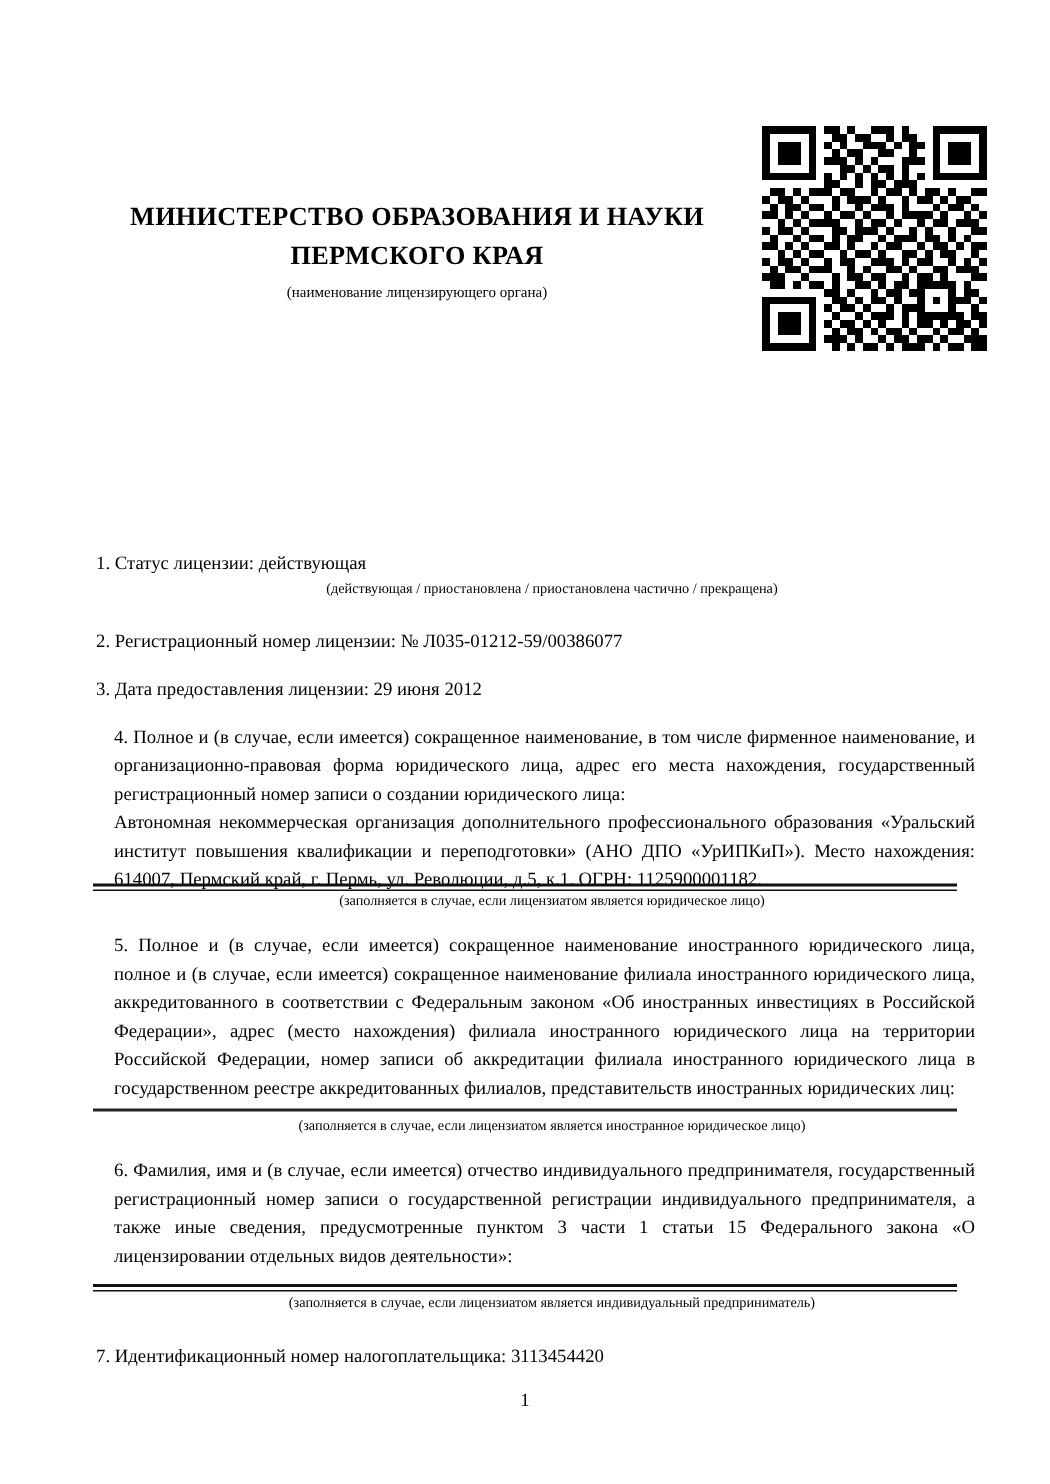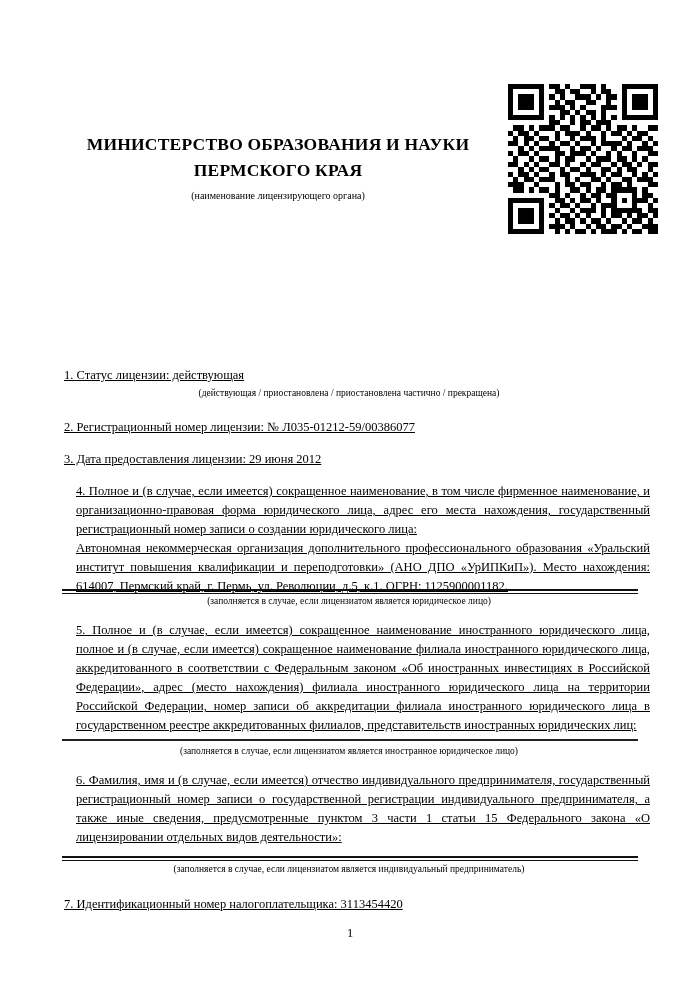--- a/index.html
+++ b/index.html
@@ -41,26 +41,25 @@
     top: 301px; left: 0; width: 700px;
     text-align: center;
     font-size: 12.5px;
     line-height: 19px;
   }
   .body-text {
     position: absolute;
     left: 64px; width: 574px;
     font-size: 12.5px;
     line-height: 19px;
-    text-decoration: underline;
   }
   .justified { text-align: justify; margin-left: 12px; }
   .caption {
     position: absolute;
-    left: 62px; width: 574px;
+    left: 81px; width: 574px;
     text-align: center;
     font-size: 9.5px;
     line-height: 12px;
   }
   .rule {
     position: absolute;
     left: 62px; width: 576px;
     height: 2px;
     border-top: 2px solid #111;
     border-bottom: 1px solid #111;

